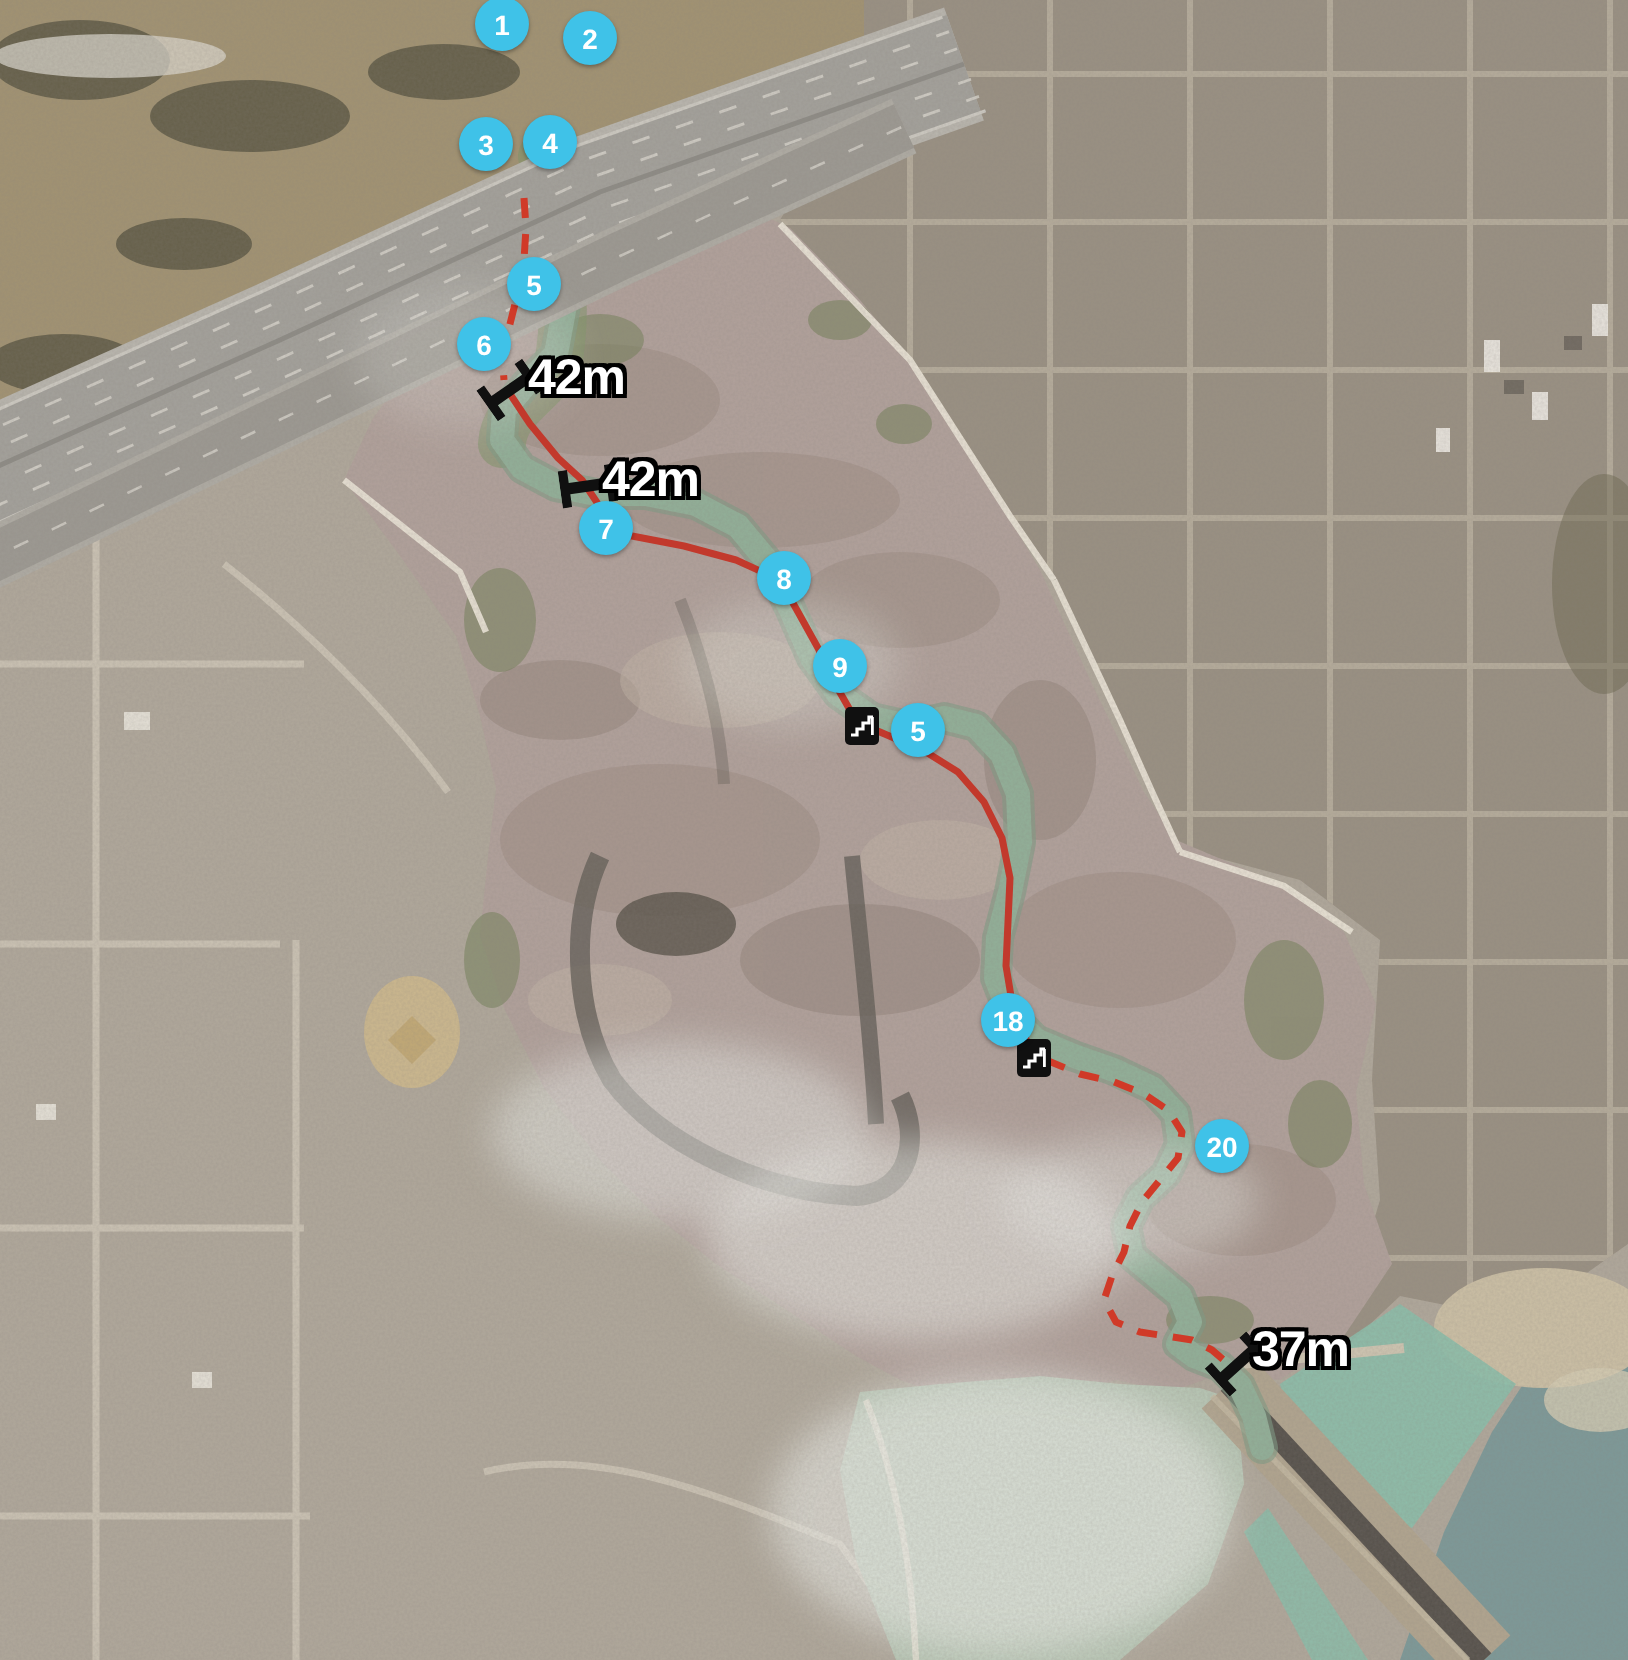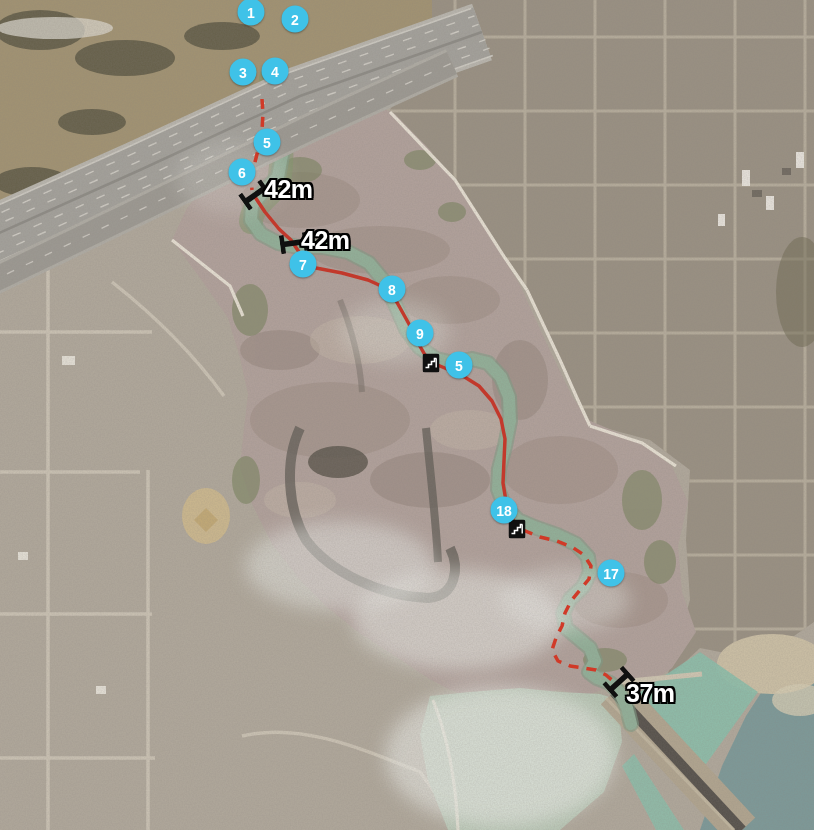--- a/index.html
+++ b/index.html
@@ -233,21 +233,21 @@
       <div class="dist" style="left: 294px; top: 243px;">
     <svg class="bridge" viewBox="0 0 30 20" style="transform: translate(-50%, -50%) rotate(-8deg);">
       <path d="M0,0 H5 V7 H25 V0 H30 V20 H25 V13 H5 V20 H0 Z"></path>
     </svg>
     <span class="dist-text" style="left: 7px; top: -17px;">42m</span>
   </div>
       <div class="dist" style="left: 619px; top: 682px;">
     <svg class="bridge" viewBox="0 0 30 20" style="transform: translate(-50%, -50%) rotate(-42deg);">
       <path d="M0,0 H5 V7 H25 V0 H30 V20 H25 V13 H5 V20 H0 Z"></path>
     </svg>
-    <span class="dist-text" style="left: 7px; top: -21px; margin-top: 18px;">37m</span>
+    <span class="dist-text" style="left: 7px; top: -21px;">37m</span>
   </div>
     </div>
   <div class="layer" id="marker-layer">
       <div class="marker" style="left: 251px; top: 12px;">
     <span class="marker-num">1</span>
   </div>
       <div class="marker" style="left: 295px; top: 19px;">
     <span class="marker-num">2</span>
   </div>
       <div class="marker" style="left: 243px; top: 72px;">
@@ -271,16 +271,16 @@
       <div class="marker" style="left: 420px; top: 333px;">
     <span class="marker-num">9</span>
   </div>
       <div class="marker" style="left: 459px; top: 365px;">
     <span class="marker-num">5</span>
   </div>
       <div class="marker" style="left: 504px; top: 510px;">
     <span class="marker-num">18</span>
   </div>
       <div class="marker" style="left: 611px; top: 573px;">
-    <span class="marker-num">17</span>
+    <span class="marker-num">20</span>
   </div>
     </div>
 </div>
 
 </body></html>

